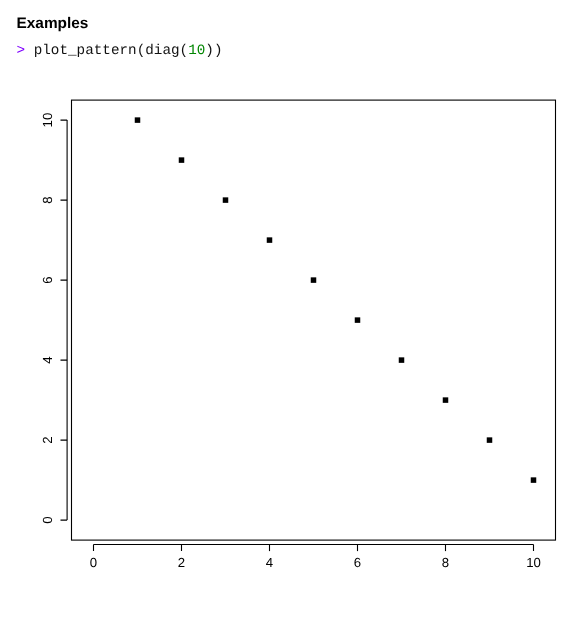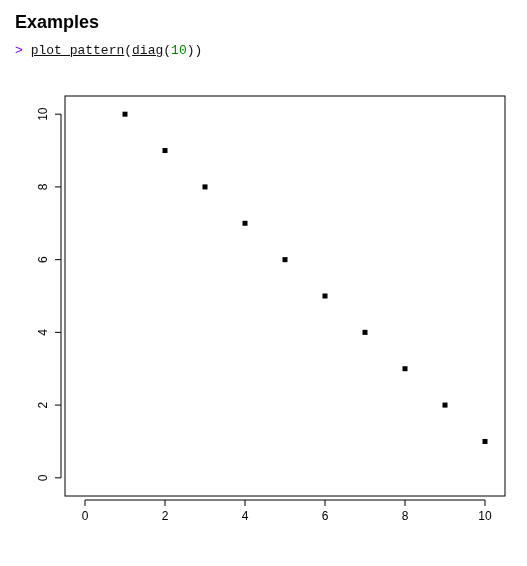--- a/index.html
+++ b/index.html
@@ -5,32 +5,32 @@
     body {
       margin: 0;
       padding: 10px 15px;
       font-family: Arial, Helvetica, sans-serif;
       background: #fff;
       width: 527px;
       box-sizing: border-box;
     }
     .section-title {
       font-weight: bold;
-      font-size: 18px;
+      font-size: 14px;
       color: #000;
       margin: 2px 0 10px 0;
     }
     .code-line {
       font-family: "Consolas", "Courier New", monospace;
       font-size: 13px;
       margin: 4px 0 18px 0;
       white-space: pre;
     }
     .prompt { color: #7f00ff; }
-    .fn { color: #111; text-decoration: underline; }
+    .fn { color: #111; }
     .paren { color: #111; }
     .num { color: #008600; }
     .chart-wrap {
       position: relative;
       width: 497px;
       height: 460px;
       margin-left: 0;
     }
     svg { display: block; }
     .axis-line { stroke: #000; stroke-width: 1; }

